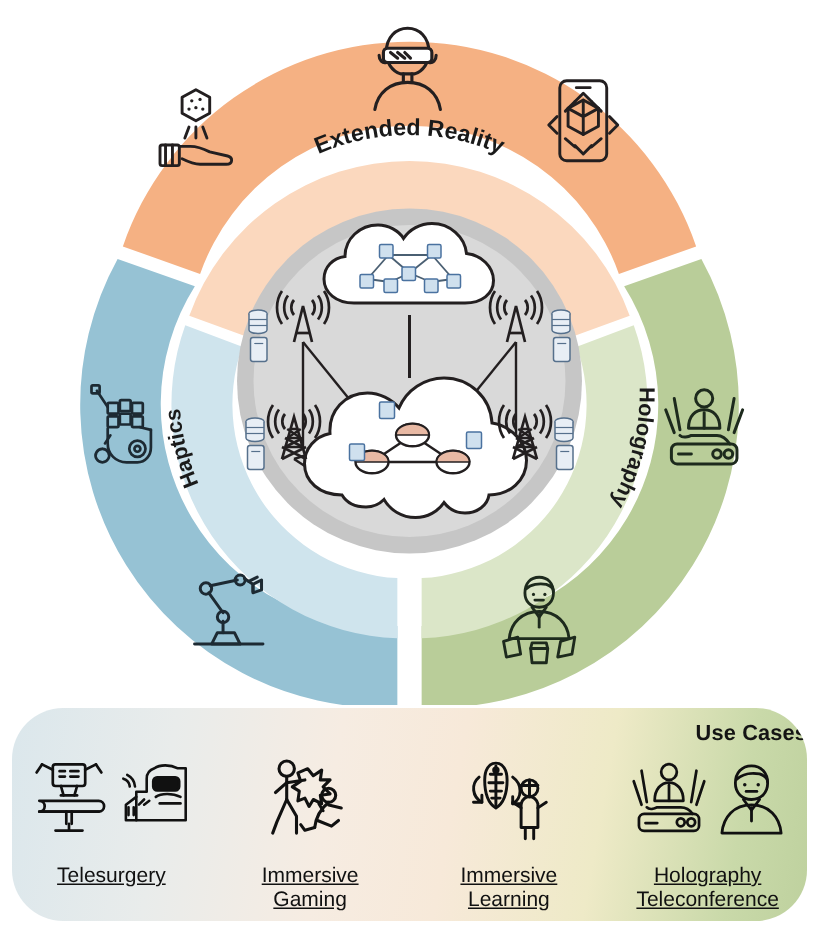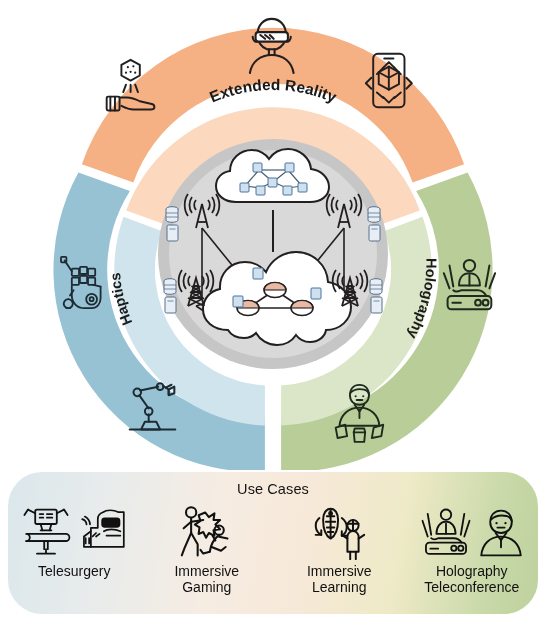--- a/index.html
+++ b/index.html
@@ -32,38 +32,39 @@
         #e9eceb 20%,
         #f6ece2 40%,
         #f7e9d9 55%,
         #eeeac7 73%,
         #c9d9a9 90%,
         #bed19e 100%);
     overflow: hidden;
   }
   #uc-title {
     position:absolute; top: 9px; left: 0; width: 100%;
-    text-align:center;
-    font-size: 14.5px; font-weight: normal; color: #141414;
+    text-align:right;
+    font-size: 14.5px; font-weight: bold; color: #141414;
     letter-spacing: .1px;
   }
   #uc-row {
     position:absolute; top: 30px; left: 0; width:100%; height: 110px;
     display:flex; align-items:flex-start; justify-content: space-around;
   }
   .uc-item {
     display:flex; flex-direction:column; align-items:center;
     width: 126px;
   }
   .uc-icons { height: 62px; display:flex; align-items:center; justify-content:center; gap: 4px; }
   .uc-label {
-    margin-top: 0;
+    margin-top: 12px;
     font-size: 14px; line-height: 1.12;
     color: #111; text-align:center;
     white-space: pre-line;
+    text-decoration: underline;
   }
 </style>
 </head>
 <body>
 
 <div id="page">
 
   <div id="wheel">
   <svg width="546" height="470" viewBox="0 0 546 470" xmlns="http://www.w3.org/2000/svg">
     <defs>

